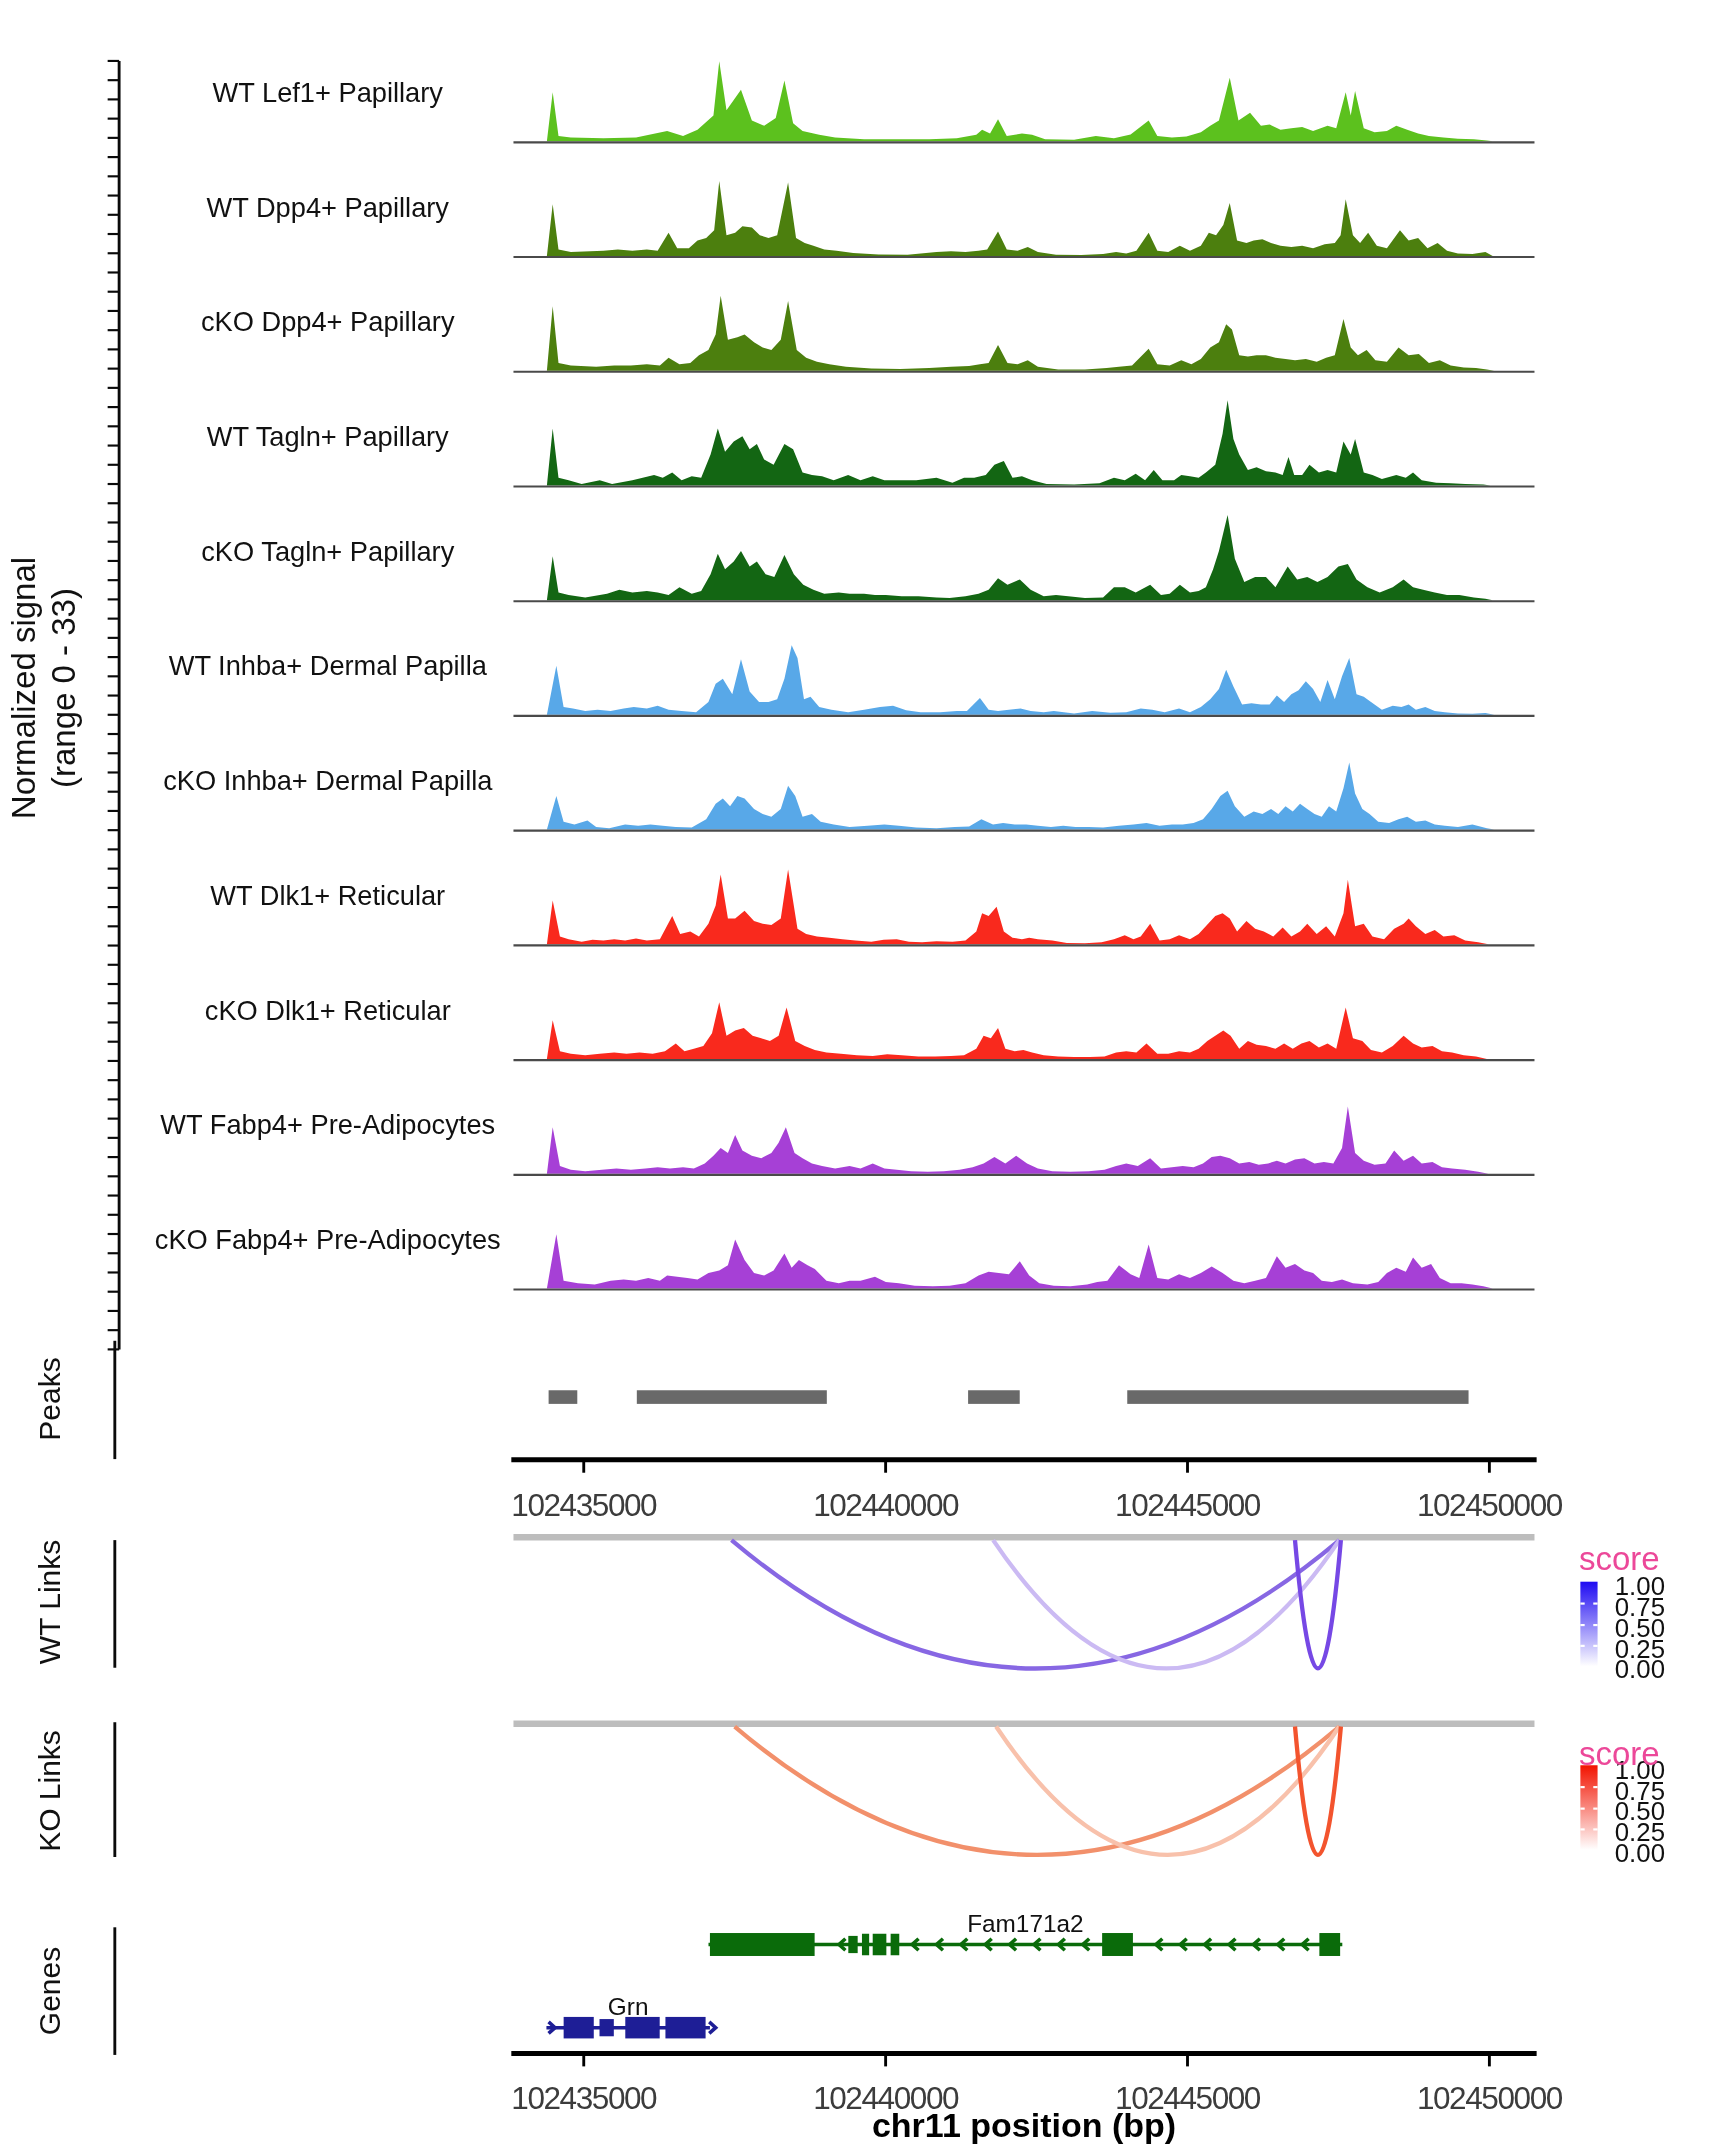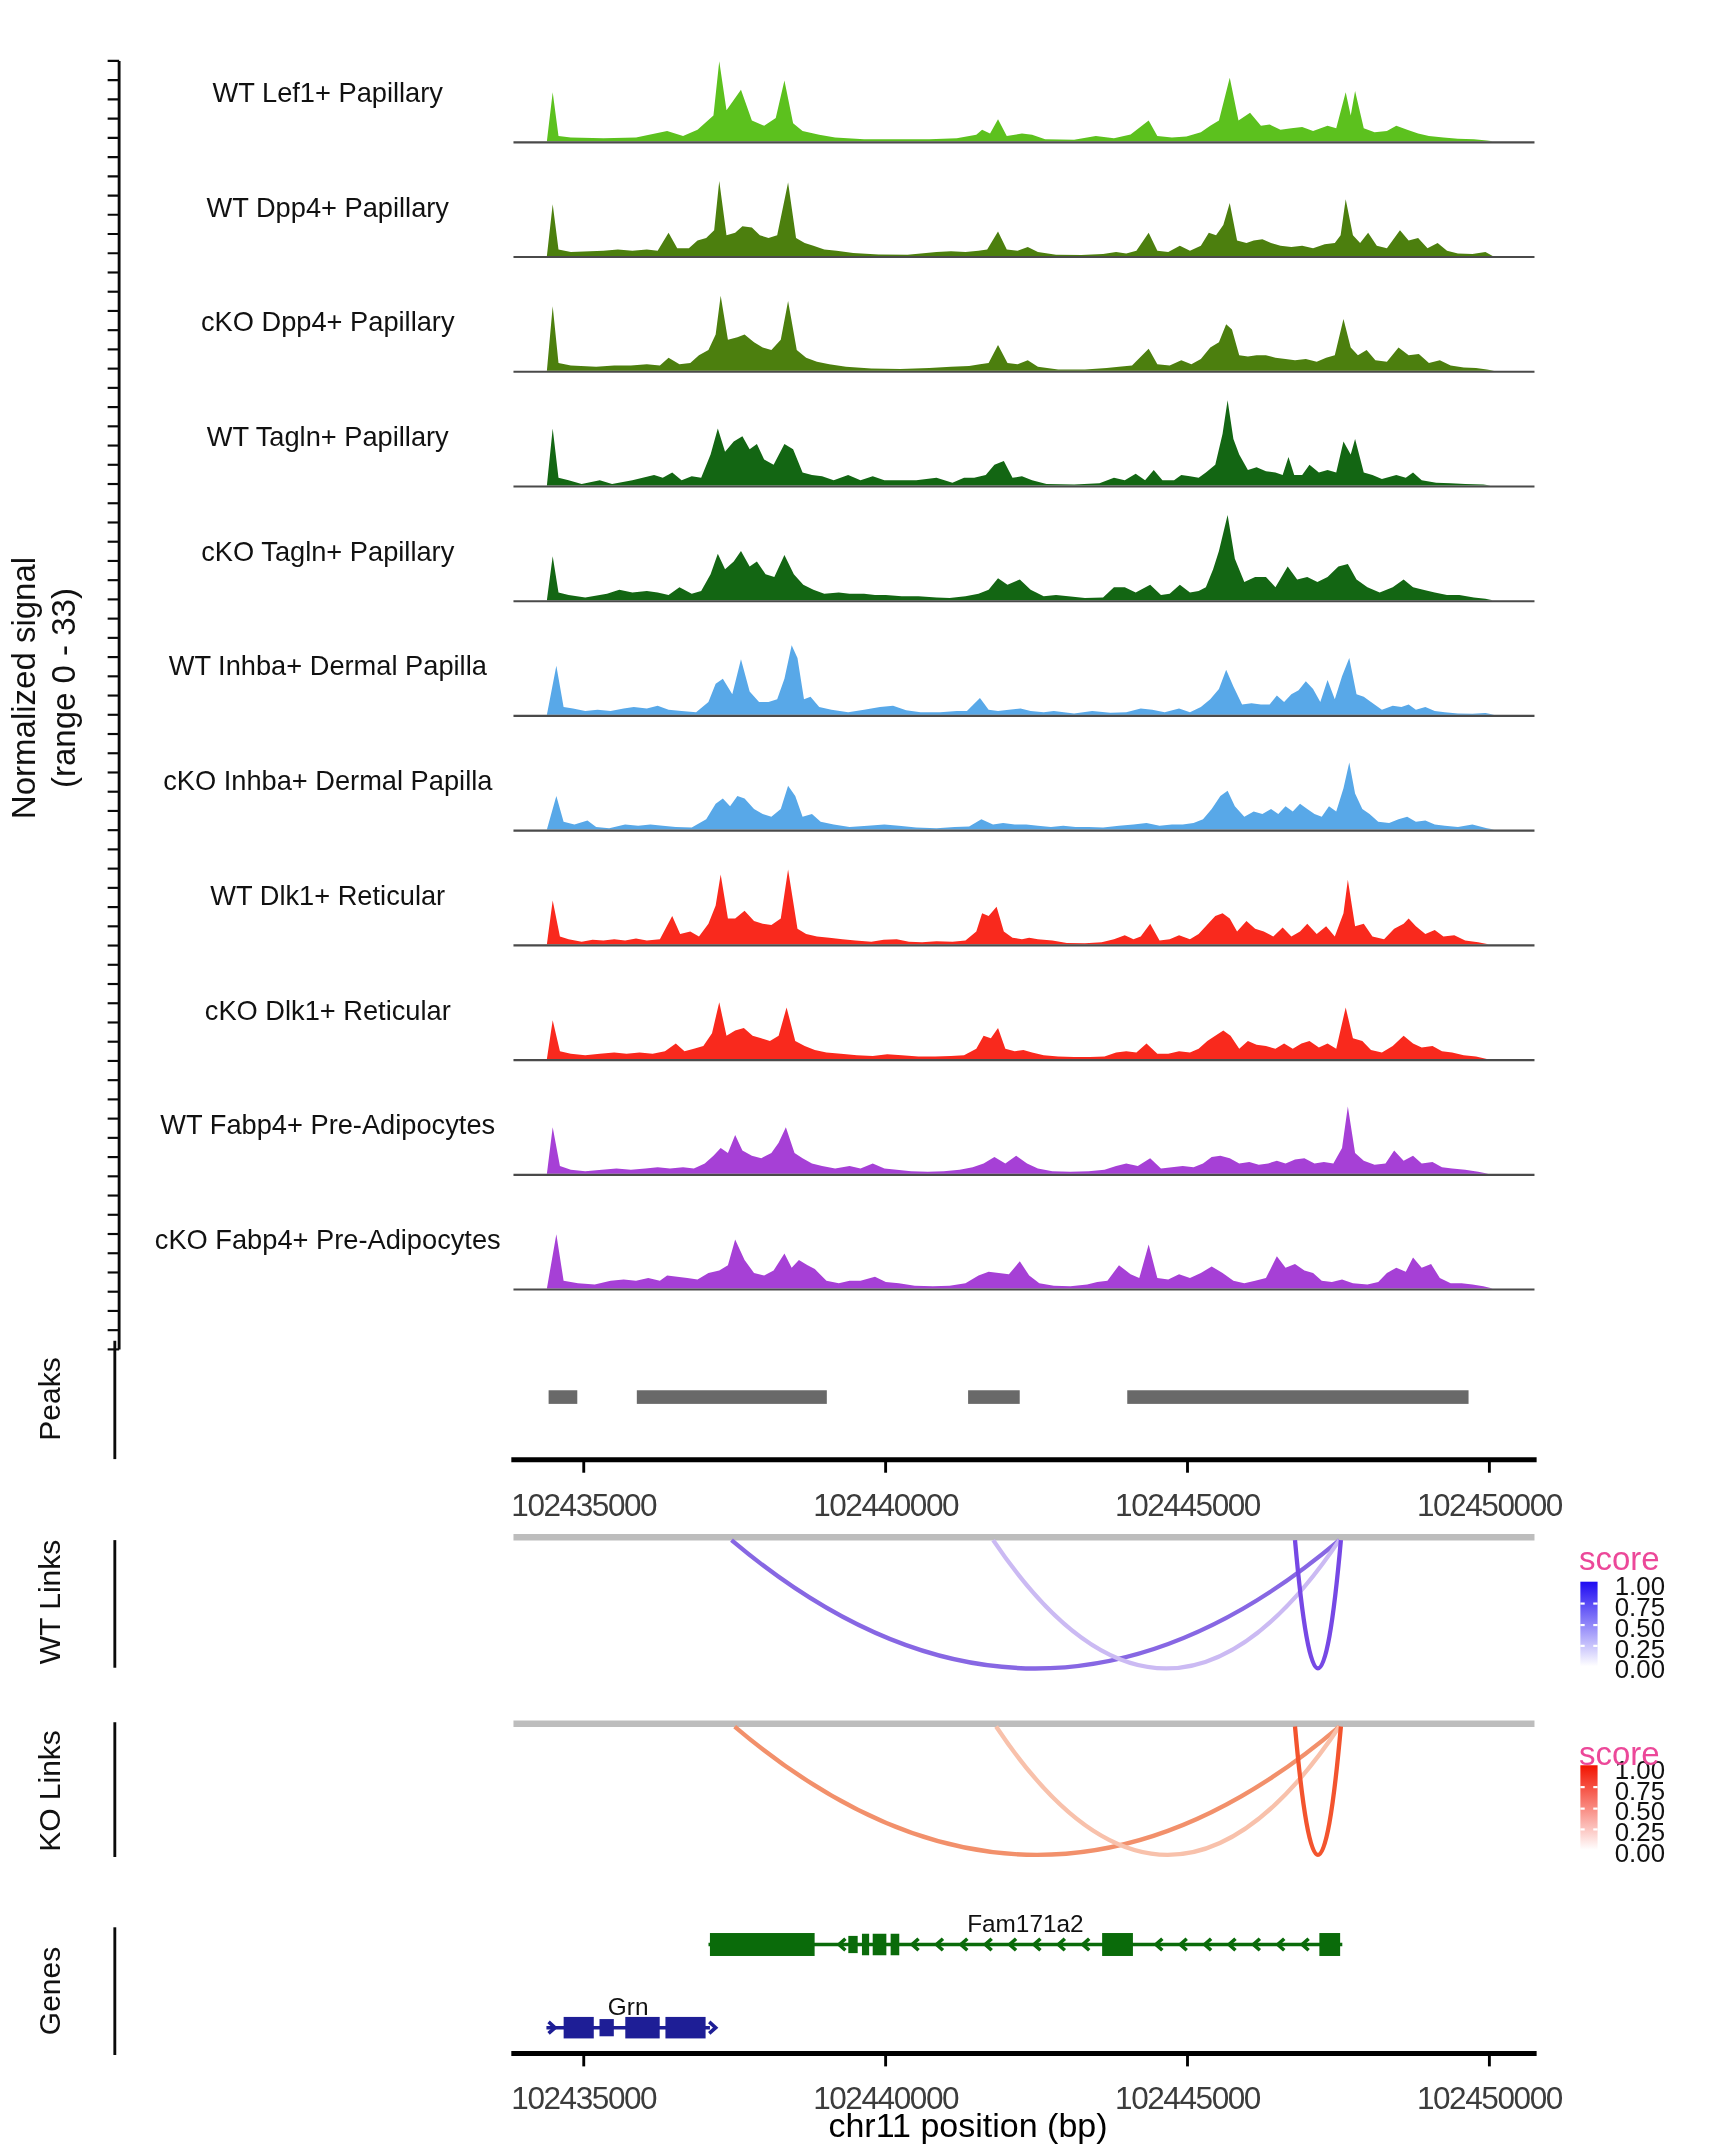--- a/index.html
+++ b/index.html
@@ -1,17 +1,17 @@
 <!DOCTYPE html>
 <html style="font-size:11.5px"><head>
 <meta charset="utf-8">
 <style>
   html,body{margin:0;padding:0;background:#ffffff;}
   .figure{position:relative;width:1721px;height:2151px;background:#ffffff;overflow:hidden;
-          font-family:"Liberation Sans","DejaVu Sans",sans-serif;color:#111;border-radius:32px;}
+          font-family:"Liberation Sans","DejaVu Sans",sans-serif;color:#111;}
   #plot{position:absolute;left:0;top:0;}
   .vlabel{position:absolute;white-space:nowrap;transform:translate(-50%,-50%) rotate(-90deg);
           text-align:center;color:#111;}
   .hlabel{position:absolute;white-space:nowrap;transform:translate(-50%,-50%);color:#000;}
   .lT{position:absolute;white-space:nowrap;color:#ec4899;font-size:33px;}
   #ylab{font-size:33px;line-height:40px;}
   .sec{font-size:30px;}
   #axtitle{font-size:34px;}
   svg text{font-family:"Liberation Sans","DejaVu Sans",sans-serif;}
   .ticklab{letter-spacing:-2px;}
@@ -229,18 +229,18 @@
   <div class="vlabel" id="ylab" style="left:44px;top:688px;">
     <div>Normalized signal</div>
     <div>(range 0 - 33)</div>
   </div>
 
   <div class="vlabel sec" style="left:50px;top:1399px;">Peaks</div>
   <div class="vlabel sec" style="left:50px;top:1602px;">WT Links</div>
   <div class="vlabel sec" style="left:50px;top:1791px;">KO Links</div>
   <div class="vlabel sec" style="left:50px;top:1991px;">Genes</div>
 
-  <div class="hlabel" id="axtitle" style="left:968px;top:2125px;">chr11 position (bp)</div>
+  <div class="hlabel" id="axtitle" style="left:1024px;top:2125px;font-weight:bold;">chr11 position (bp)</div>
 
   <div class="lT" style="left:1579px;top:1540px;">score</div>
   <div class="lT" style="left:1579px;top:1735px;">score</div>
 </div>
 
 
 </body></html>

